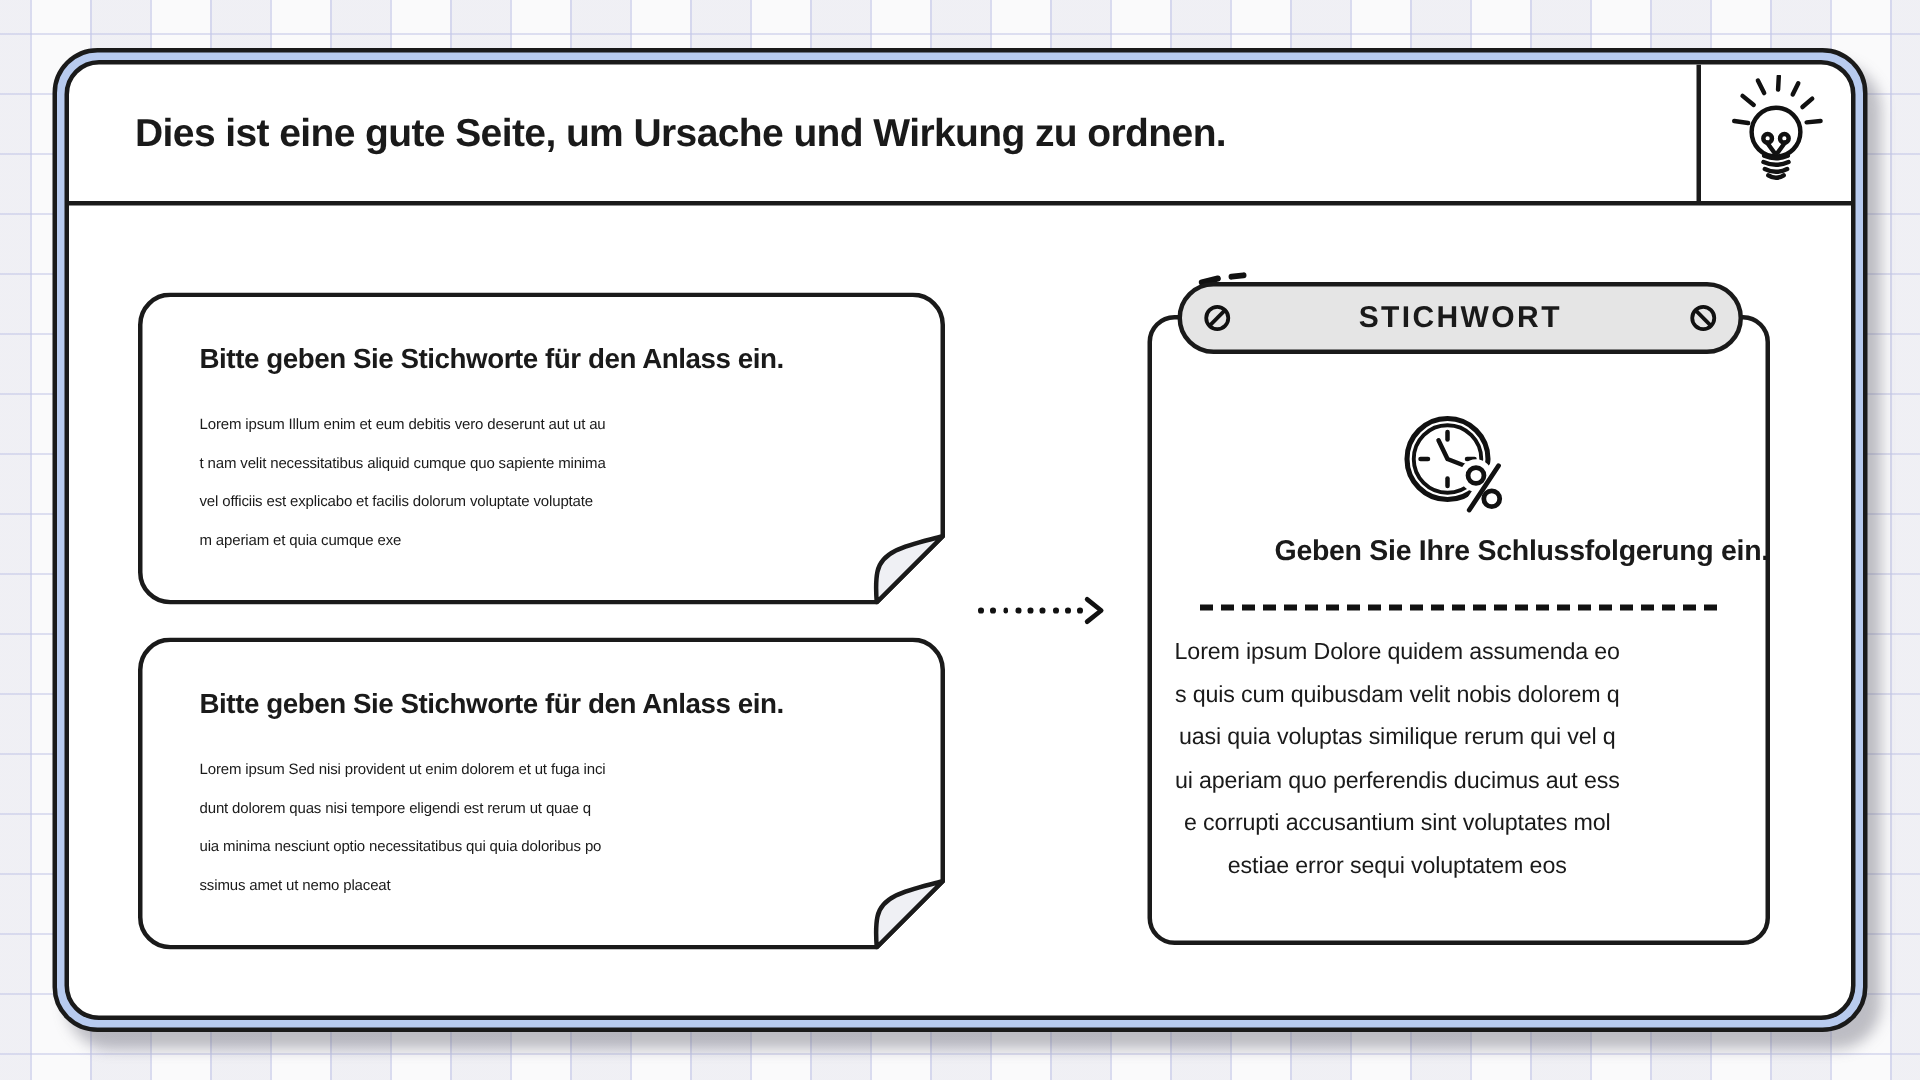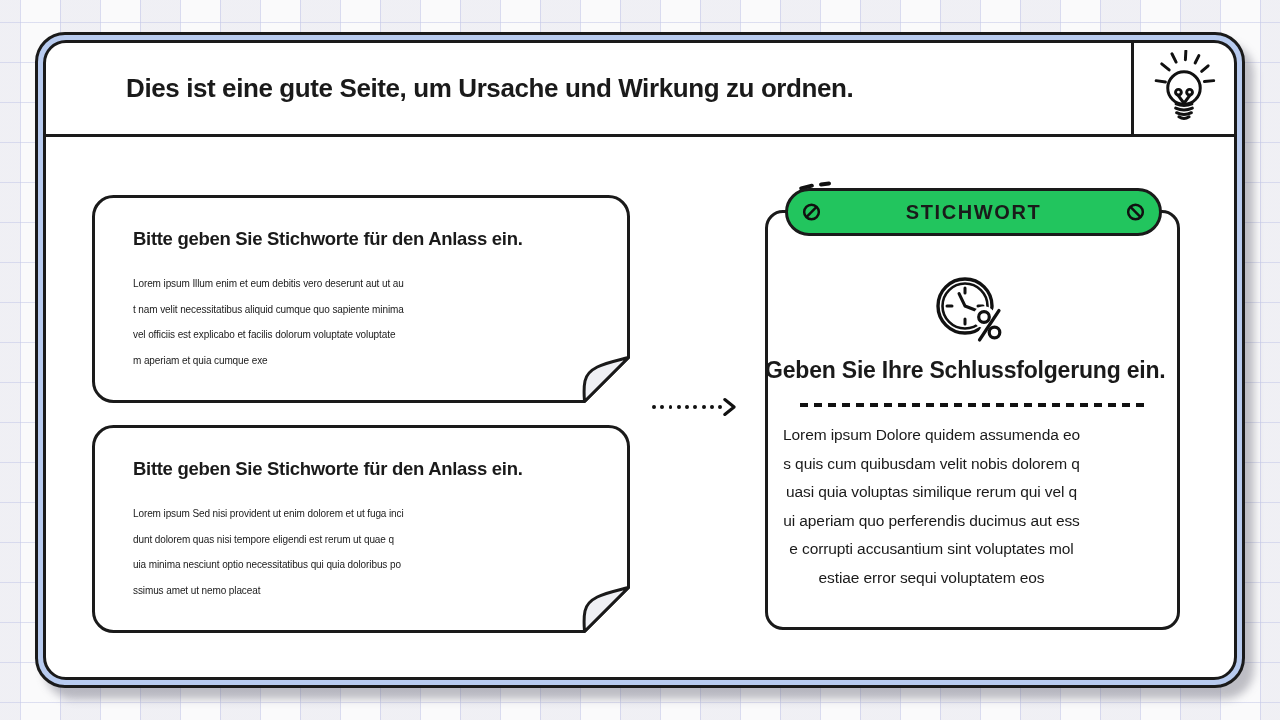--- a/index.html
+++ b/index.html
@@ -27,21 +27,21 @@
     background:#fff; border:3px solid #1a1a1a; border-radius:23px;
     overflow:hidden;
   }
   
   .header {
     position:absolute; left:0; top:0; right:0; height:94px;
     border-bottom:3px solid #1a1a1a;
   }
   .header-title {
     position:absolute; left:44px; top:0; height:91px; line-height:91px;
-    font-size:26px; font-weight:700; letter-spacing:-0.4px; white-space:nowrap;margin-left:36px;
+    font-size:26px; font-weight:700; letter-spacing:-0.4px; white-space:nowrap;
   }
   .header-bulb-cell {
     position:absolute; right:0; top:0; width:103px; height:91px;
     border-left:3px solid #1a1a1a;
     display:flex; align-items:center; justify-content:center;
   }
   
   .quote-box { position:absolute; left:46px; width:609px; height:208px; }
   .quote-box svg.frame { position:absolute; inset:0; }
   .qb-head {
@@ -59,33 +59,33 @@
   }
   .arrow-dots { display:flex; gap:4.5px; align-items:center; }
   .arrow-dots i { width:3.8px; height:3.8px; border-radius:50%; background:#111; }
   
   .panel {
     position:absolute; left:719px; top:167px; width:415px; height:420px;
     background:#fff; border:3px solid #1a1a1a; border-radius:18px;
   }
   .banner {
     position:absolute; left:739px; top:145px; width:377px; height:48px;
-    background:#22c55e; border:3px solid #1a1a1a; border-radius:26px;
+    background:#e5e5e5; border:3px solid #1a1a1a; border-radius:26px;
     display:flex; align-items:center; justify-content:center;
   }
   .banner-label { font-size:20px; font-weight:700; letter-spacing:1.6px; }
   .screw { position:absolute; top:50%; transform:translateY(-50%); width:21px; height:21px; }
   .screw.left { left:13px; } .screw.right { right:13px; }
   .banner-dash { position:absolute; height:3.6px; background:#111; border-radius:2px; }
   .bd1 { left:753px; top:142px; width:15px; transform:rotate(-14deg); }
   .bd2 { left:773px; top:139px; width:12px; transform:rotate(-6deg); }
   .clock-wrap { position:absolute; left:889px; top:233px; width:78px; height:72px; }
   .panel-heading {
-    position:absolute; left:719px; top:314px; width:499px; text-align:left;
-    font-size:23px; font-weight:700; letter-spacing:-0.2px; white-space:nowrap;
+    position:absolute; left:719px; top:314px; width:499px; text-align:center;
+    font-size:19px; font-weight:700; letter-spacing:-0.2px; white-space:nowrap;
   }
   .panel-dashes {
     position:absolute; left:754px; top:360px; width:345px; height:3.6px;
     background:repeating-linear-gradient(90deg,#111 0 8.5px,transparent 8.5px 14px);
   }
   .panel-body {
     position:absolute; left:719px; top:378px; width:333px; text-align:center;
     font-size:15.5px; line-height:28.5px; white-space:pre; letter-spacing:-0.1px;
   }
   svg { display:block; }

